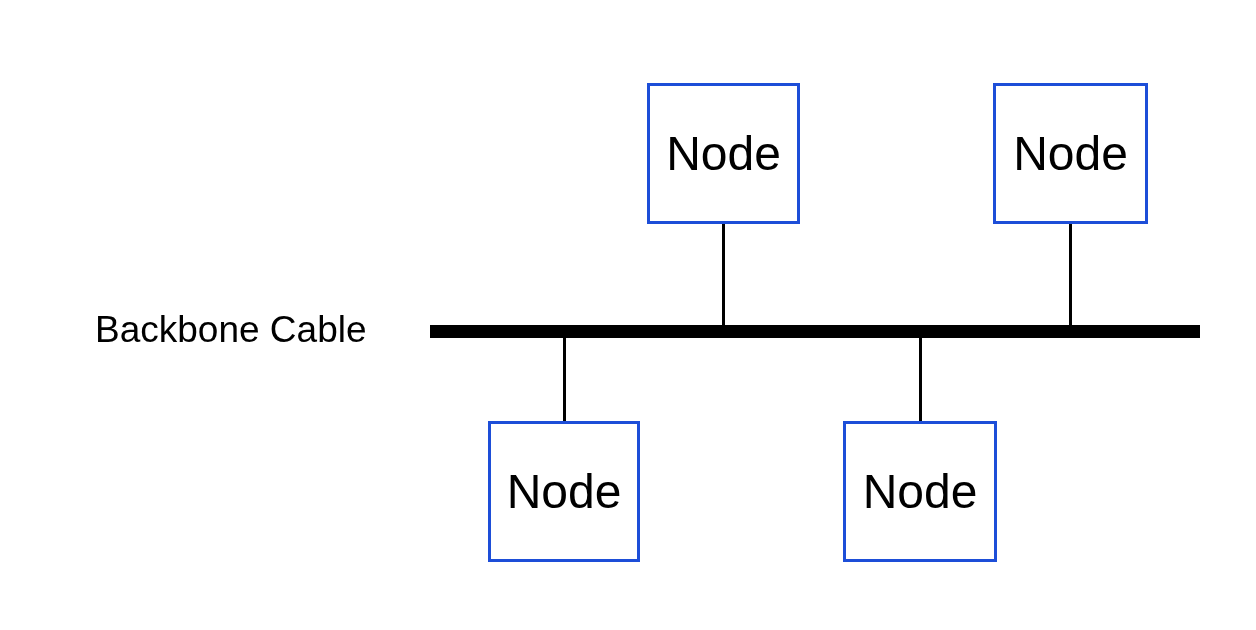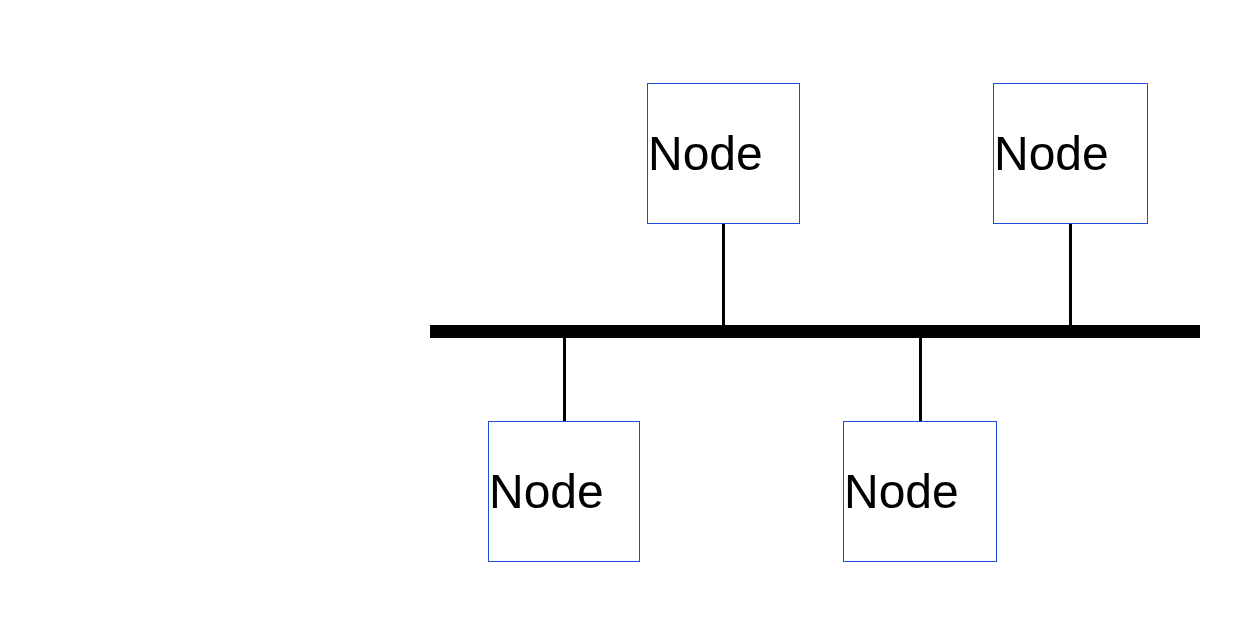--- a/index.html
+++ b/index.html
@@ -33,25 +33,25 @@
     transform: translateY(-52%);
     font-size: 37px;
     line-height: 1.15;
     color: #000000;
     white-space: nowrap;
   }
   
   .node {
     position: absolute;
     box-sizing: border-box;
-    border: 1px solid #1d4ed8;
+    border: 3px solid #1d4ed8;
     background: #ffffff;
     display: flex;
     align-items: center;
-    justify-content: flex-start;
+    justify-content: center;
   }
   .node span {
     font-size: 48px;
     line-height: 1;
     color: #000000;
     white-space: nowrap;
   }
   .node-top-1    { left: 647px; top: 83px;  width: 153px; height: 141px; }
   .node-top-2    { left: 993px; top: 83px;  width: 155px; height: 141px; }
   .node-bottom-1 { left: 488px; top: 421px; width: 152px; height: 141px; }
@@ -65,20 +65,21 @@
   .connector-top-1    { left: 722px;  top: 224px; height: 101px; }
   .connector-top-2    { left: 1069px; top: 224px; height: 101px; }
   .connector-bottom-1 { left: 563px;  top: 338px; height: 83px; }
   .connector-bottom-2 { left: 919px;  top: 338px; height: 84px; }
 </style>
 </head>
 <body>
 
 <div class="canvas">
 
+  <div class="backbone-label">Backbone Cable</div>
 
   <div class="backbone-line"></div>
 
   <div class="connector connector-top-1"></div>
   <div class="connector connector-top-2"></div>
   <div class="connector connector-bottom-1"></div>
   <div class="connector connector-bottom-2"></div>
 
   <div class="node node-top-1">
     <span>Node</span>

